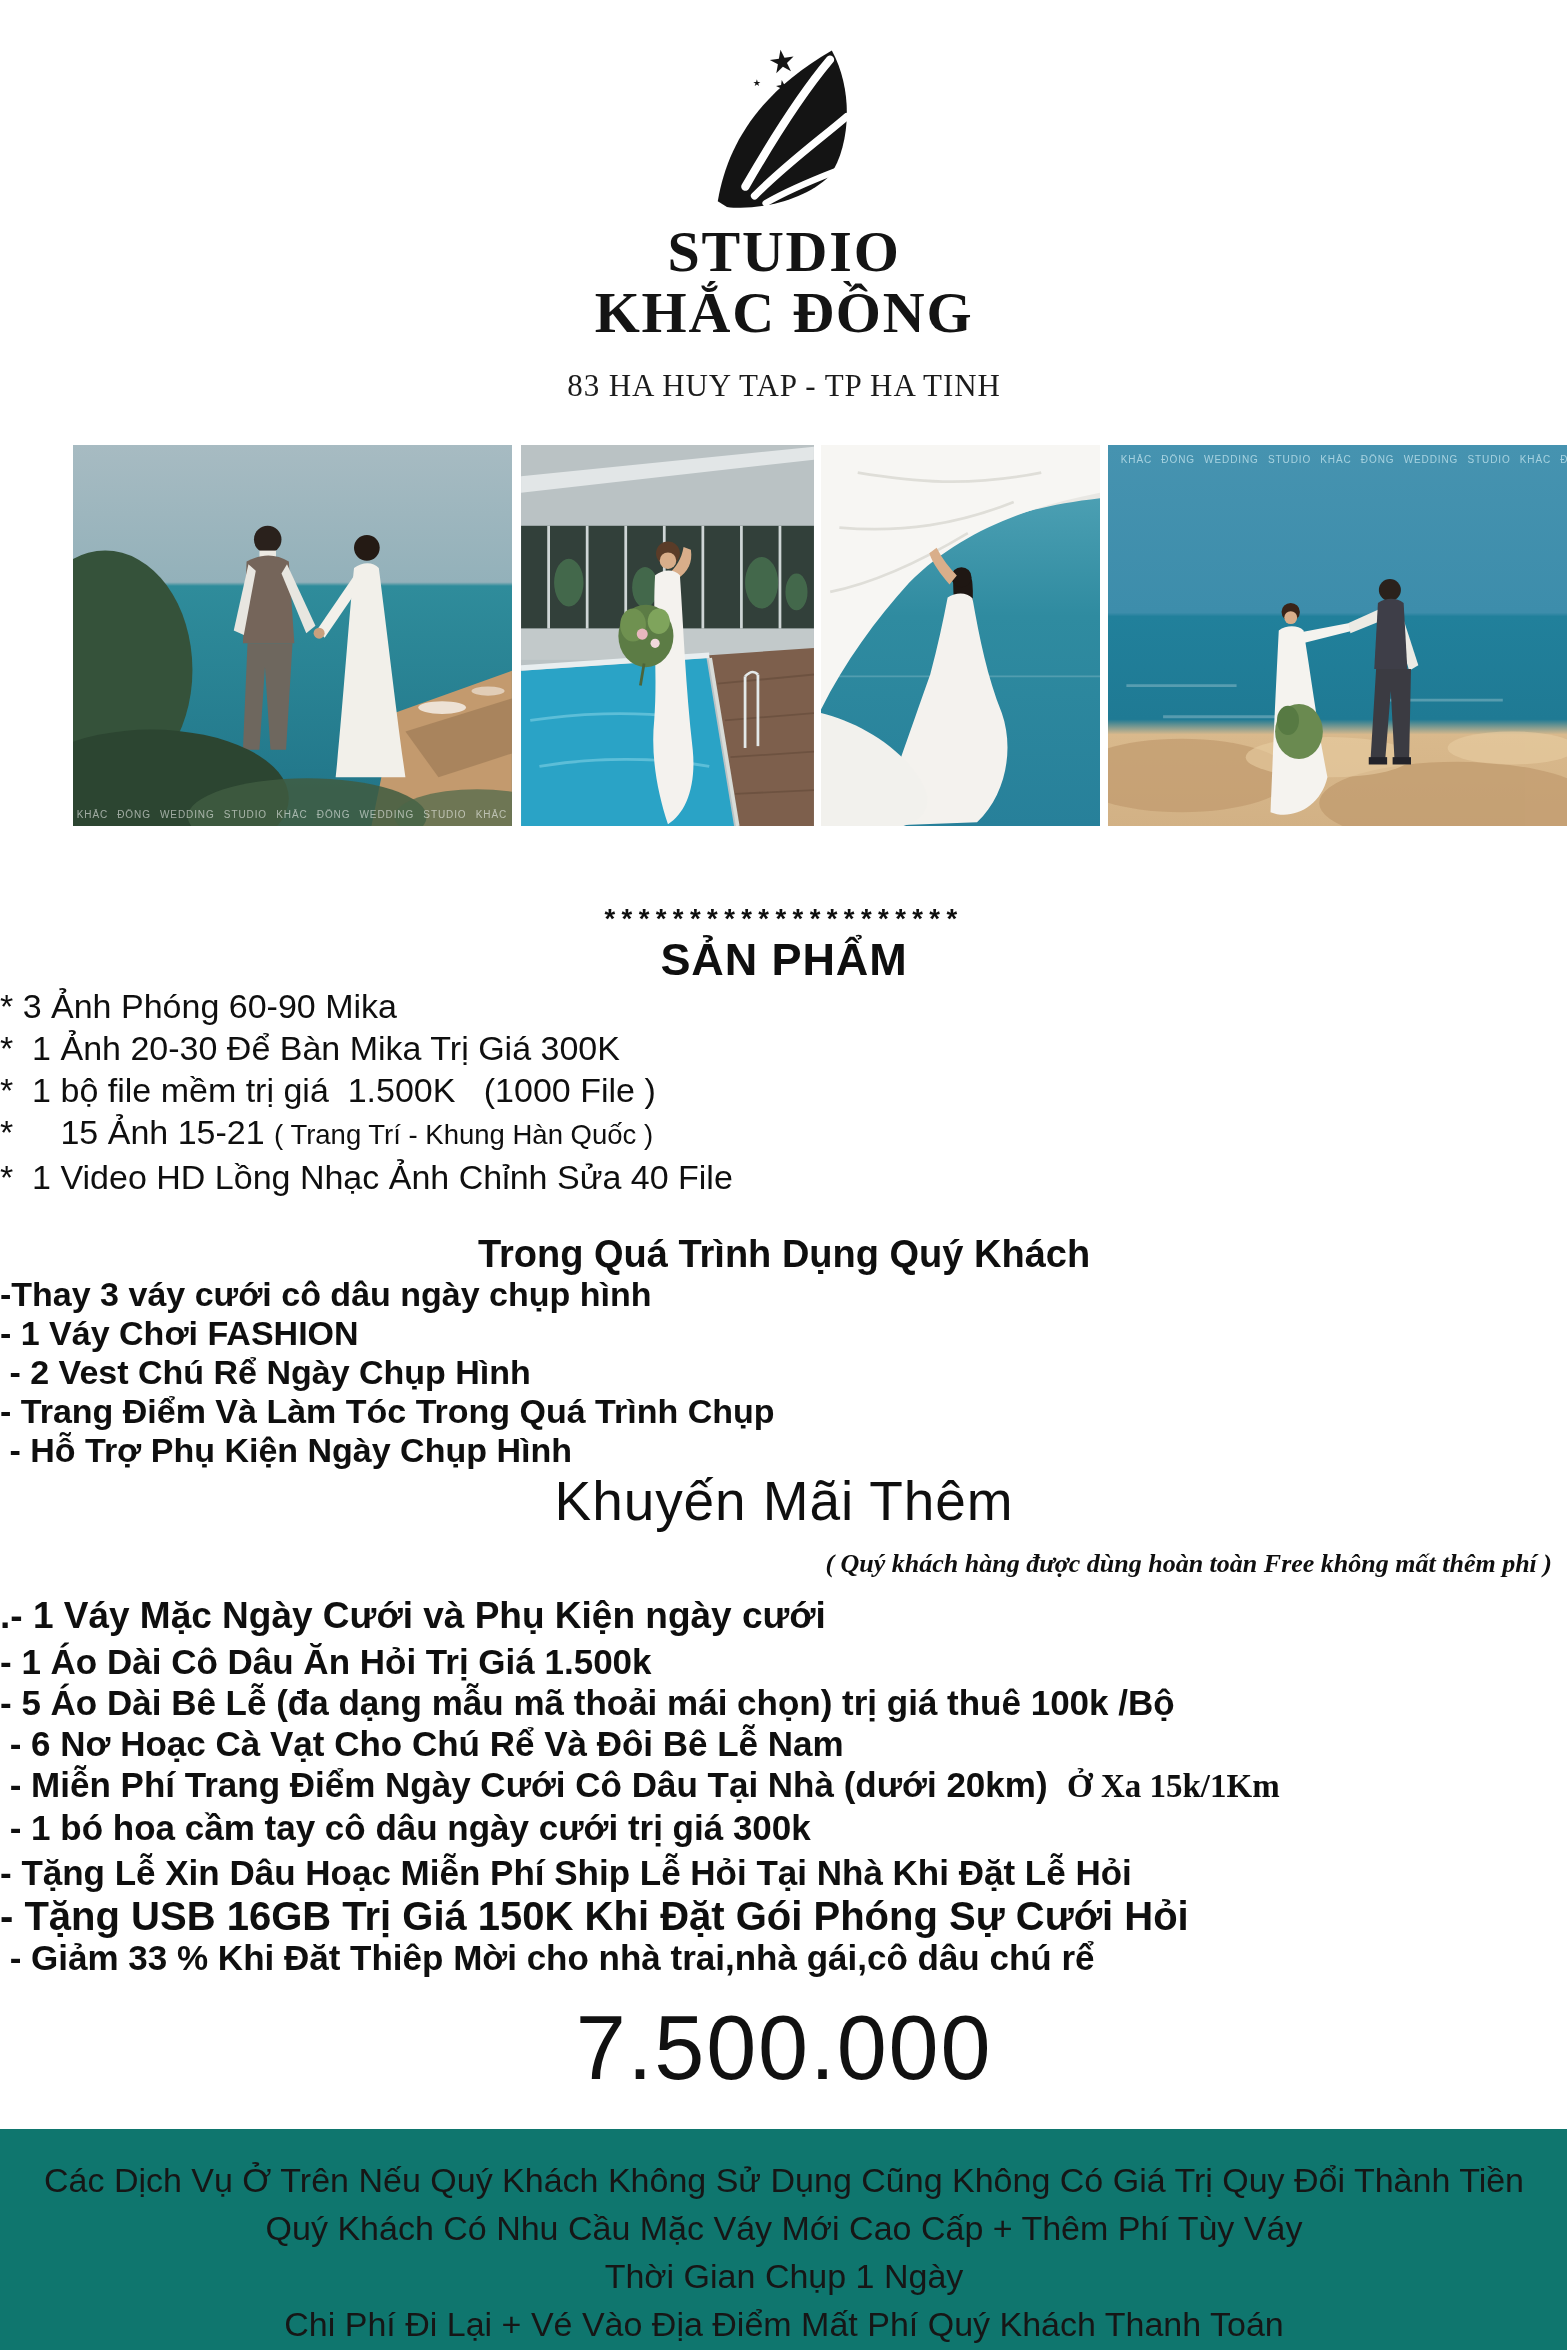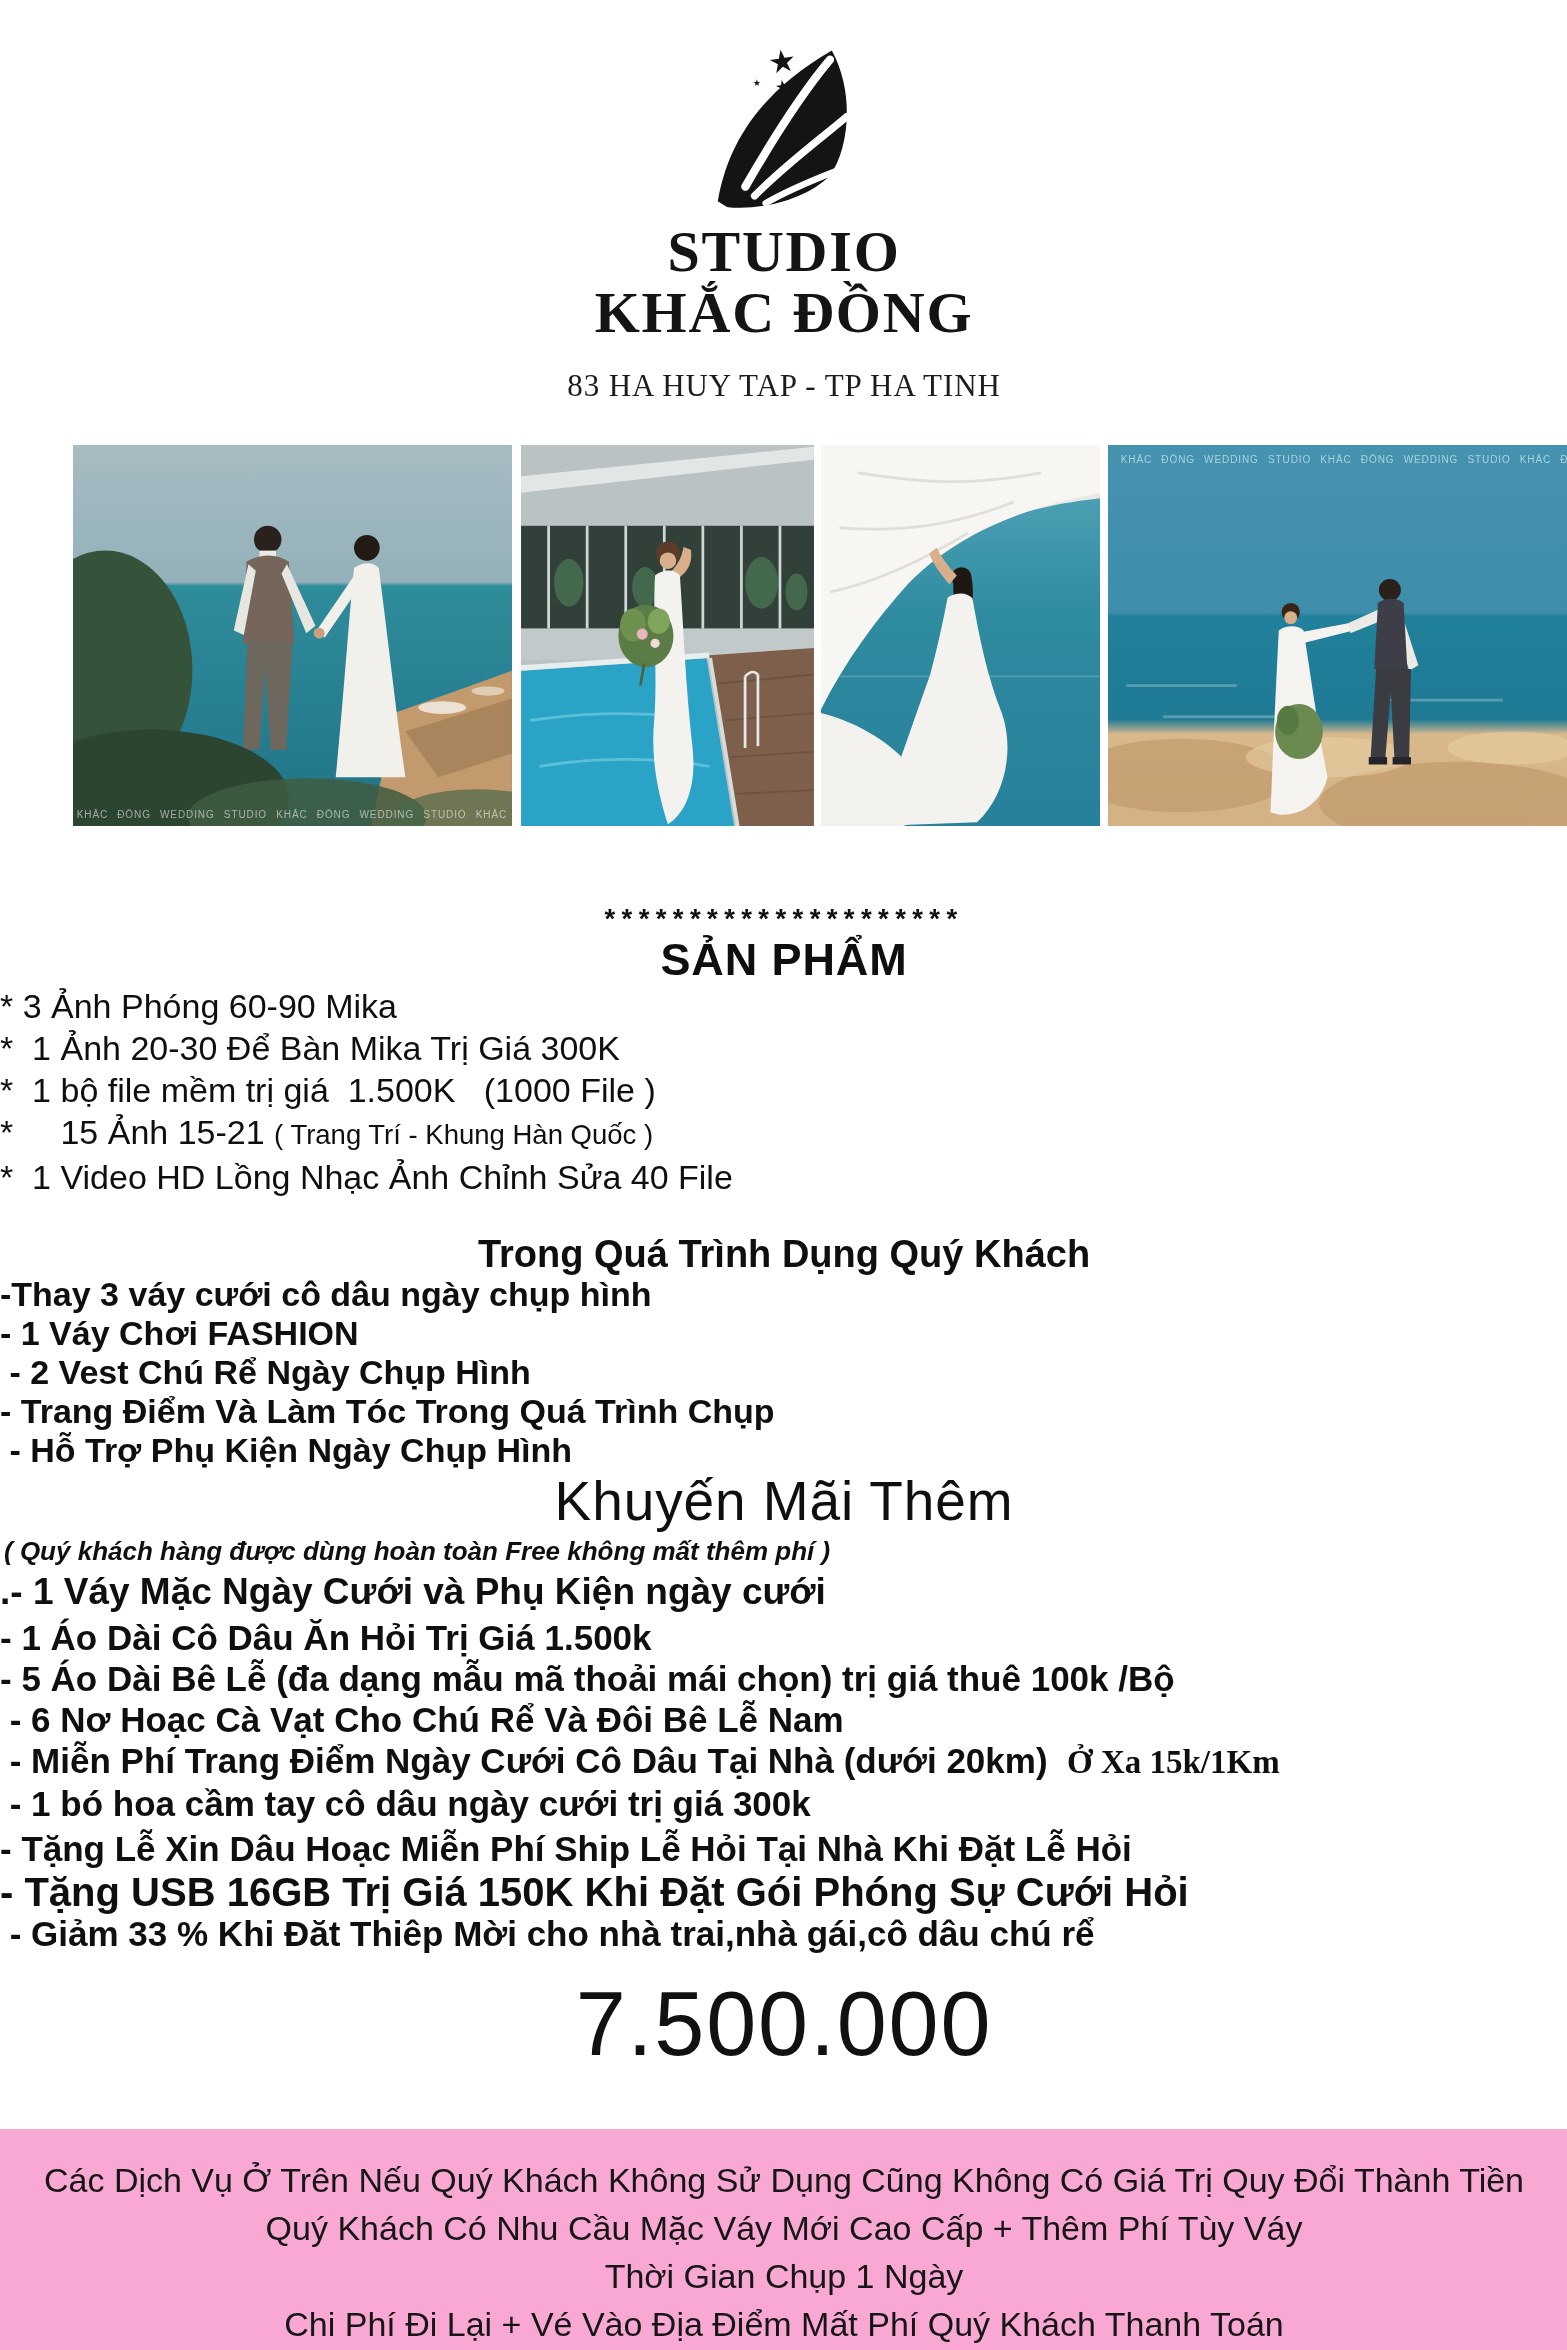--- a/index.html
+++ b/index.html
@@ -36,36 +36,36 @@
   .products-heading{text-align:center;font-size:45px;font-weight:600;line-height:51px;
     margin-top:1.8px;letter-spacing:0.9px;}
   ul.datalist{list-style:none;margin:0;padding:0;}
   .products-list{margin-top:11px;padding-left:356px;font-size:34px;line-height:42px;}
   .products-list li{white-space:pre-wrap;}
   .psfx{font-size:27.5px;margin-top:8px;}
   .process-heading{margin-top:35px;text-align:center;font-size:38px;font-weight:bold;line-height:42px;}
   .process-list{margin-top:1.8px;padding-left:378px;font-size:34px;line-height:39px;}
   .process-list li{white-space:pre-wrap;font-weight:bold;}
   .promo-heading{text-align:center;font-size:55px;font-weight:500;line-height:62px;letter-spacing:0.9px;}
-  .promo-subtitle{text-align:left;font-size:26px;font-weight:bold;font-style:italic;
-    line-height:31px;margin:4px;}
+  .promo-subtitle{text-align:right;font-size:26px;font-weight:bold;font-style:italic;
+    line-height:31px;margin:16px;font-family:Liberation Serif, serif;}
   .promo-list{margin-top:13px;padding-left:260px;font-size:35px;font-weight:bold;line-height:41px;}
   .promo-list li{white-space:pre-wrap;}
   .promo-list li.lead{font-size:37px;}
   .promo-list li.small{font-size:40px;line-height:39px;}
   .promo-list li.g1{margin-top:5.5px;}
   .promo-list li.g2{margin-top:3.7px;}
   .promo-list li.g3{margin-top:1.8px;}
   .ssfx{font-family:"Liberation Serif","DejaVu Serif",serif;font-weight:bold;font-size:33px;}
   
   .price{margin-top:22px;text-align:center;font-size:90px;line-height:97px;
     letter-spacing:1.8px;color:#111;}
   .artifact-dash{position:absolute;left:872px;top:2136px;width:20px;height:2.8px;
     background:#b9b9b9;border-radius:1.8px;opacity:.8;}
-  .footer{position:absolute;left:0;right:0;bottom:0;height:195px;background:#f9a8d4;
+  .footer{position:absolute;left:0;right:0;bottom:0;height:195px;background:#0f766e;
     text-align:center;padding-top:27.5px;box-sizing:content-box;}
   .footer-line{font-size:34px;line-height:48px;color:#161616;}
 </style>
 </head>
 <body>
 
 <div class="page">
 
   <div class="header">
     <svg class="logo" viewBox="0 0 200 190" xmlns="http://www.w3.org/2000/svg">

